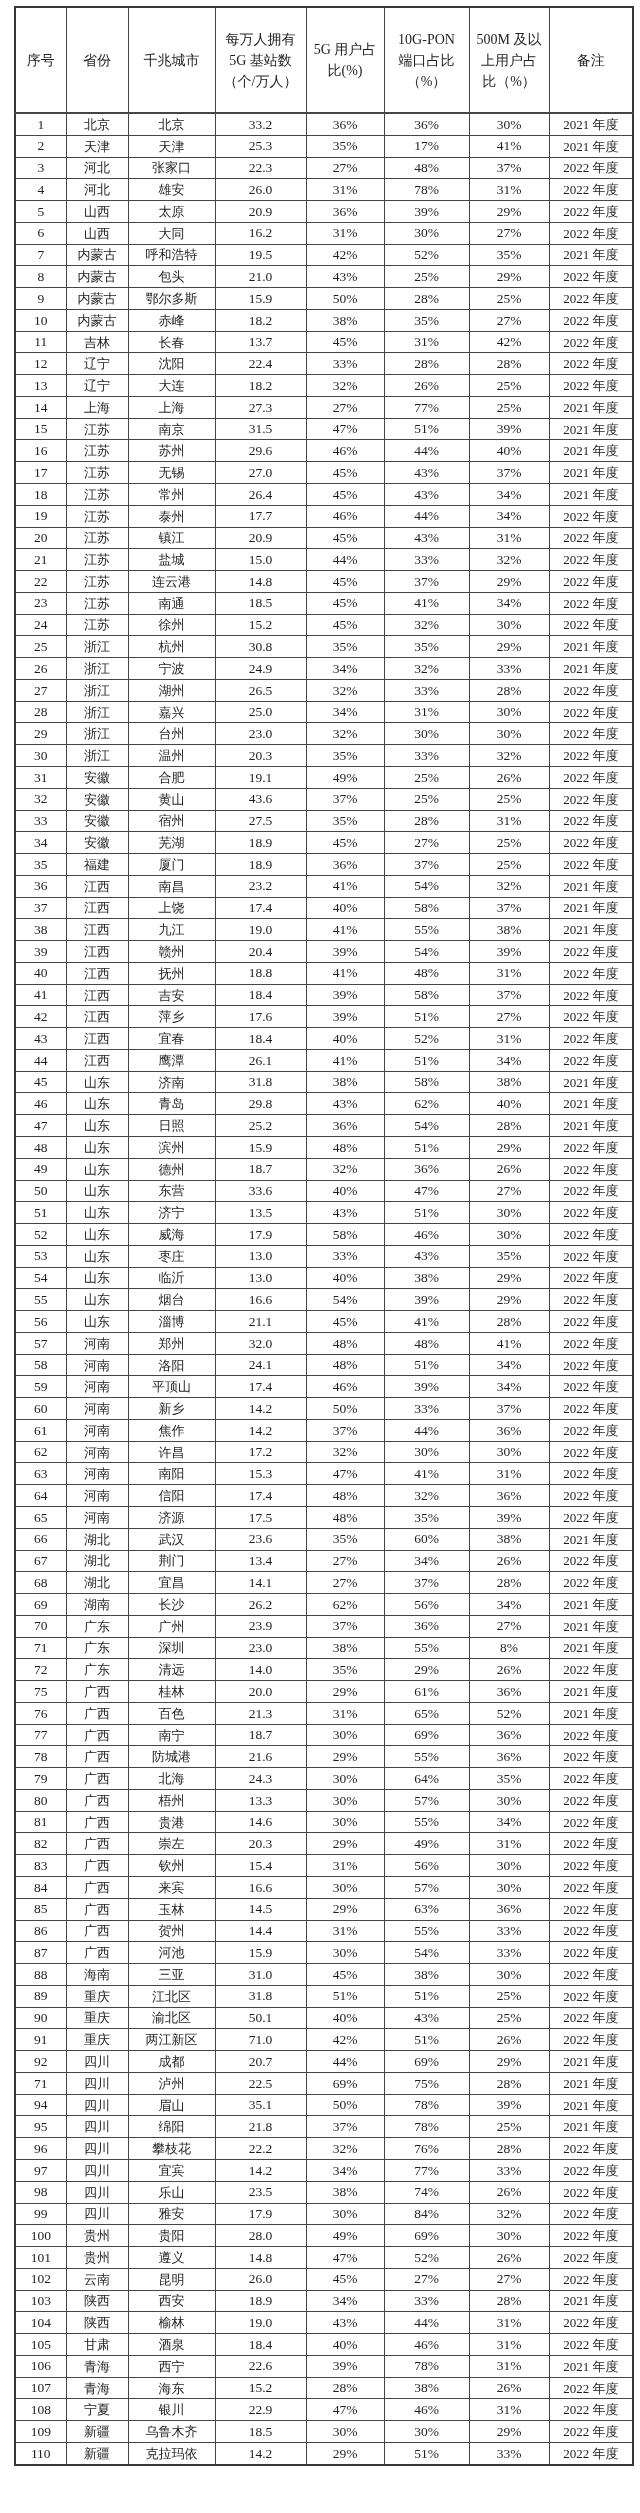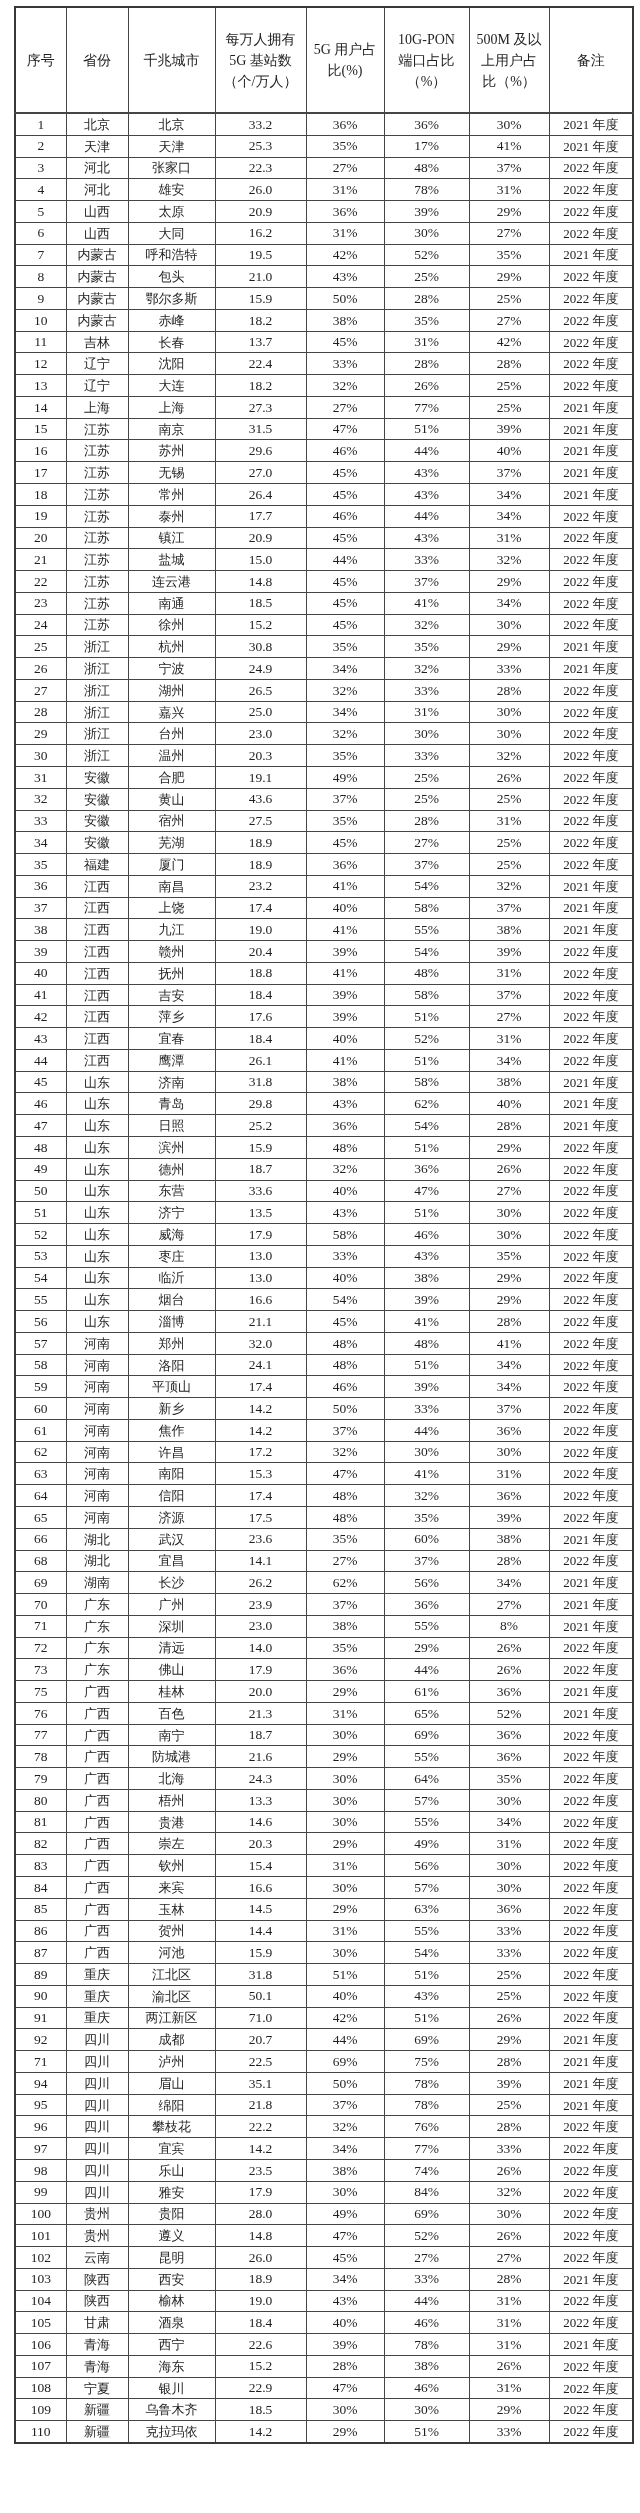--- a/index.html
+++ b/index.html
@@ -737,20 +737,30 @@
           <td class="num">66</td>
           <td>湖北</td>
           <td>武汉</td>
           <td class="num">23.6</td>
           <td class="num">35%</td>
           <td class="num">60%</td>
           <td class="num">38%</td>
           <td>2021 年度</td>
         </tr>
         <tr>
+          <td class="num">67</td>
+          <td>湖北</td>
+          <td>荆门</td>
+          <td class="num">13.4</td>
+          <td class="num">27%</td>
+          <td class="num">34%</td>
+          <td class="num">26%</td>
+          <td>2022 年度</td>
+        </tr>
+        <tr>
           <td class="num">68</td>
           <td>湖北</td>
           <td>宜昌</td>
           <td class="num">14.1</td>
           <td class="num">27%</td>
           <td class="num">37%</td>
           <td class="num">28%</td>
           <td>2022 年度</td>
         </tr>
         <tr>
@@ -787,30 +797,20 @@
           <td class="num">72</td>
           <td>广东</td>
           <td>清远</td>
           <td class="num">14.0</td>
           <td class="num">35%</td>
           <td class="num">29%</td>
           <td class="num">26%</td>
           <td>2022 年度</td>
         </tr>
         <tr>
-          <td class="num">73</td>
-          <td>广东</td>
-          <td>佛山</td>
-          <td class="num">17.9</td>
-          <td class="num">36%</td>
-          <td class="num">44%</td>
-          <td class="num">26%</td>
-          <td>2022 年度</td>
-        </tr>
-        <tr>
           <td class="num">75</td>
           <td>广西</td>
           <td>桂林</td>
           <td class="num">20.0</td>
           <td class="num">29%</td>
           <td class="num">61%</td>
           <td class="num">36%</td>
           <td>2021 年度</td>
         </tr>
         <tr>
@@ -924,20 +924,30 @@
           <td>2022 年度</td>
         </tr>
         <tr>
           <td class="num">87</td>
           <td>广西</td>
           <td>河池</td>
           <td class="num">15.9</td>
           <td class="num">30%</td>
           <td class="num">54%</td>
           <td class="num">33%</td>
+          <td>2022 年度</td>
+        </tr>
+        <tr>
+          <td class="num">88</td>
+          <td>海南</td>
+          <td>三亚</td>
+          <td class="num">31.0</td>
+          <td class="num">45%</td>
+          <td class="num">38%</td>
+          <td class="num">30%</td>
           <td>2022 年度</td>
         </tr>
         <tr>
           <td class="num">89</td>
           <td>重庆</td>
           <td>江北区</td>
           <td class="num">31.8</td>
           <td class="num">51%</td>
           <td class="num">51%</td>
           <td class="num">25%</td>

